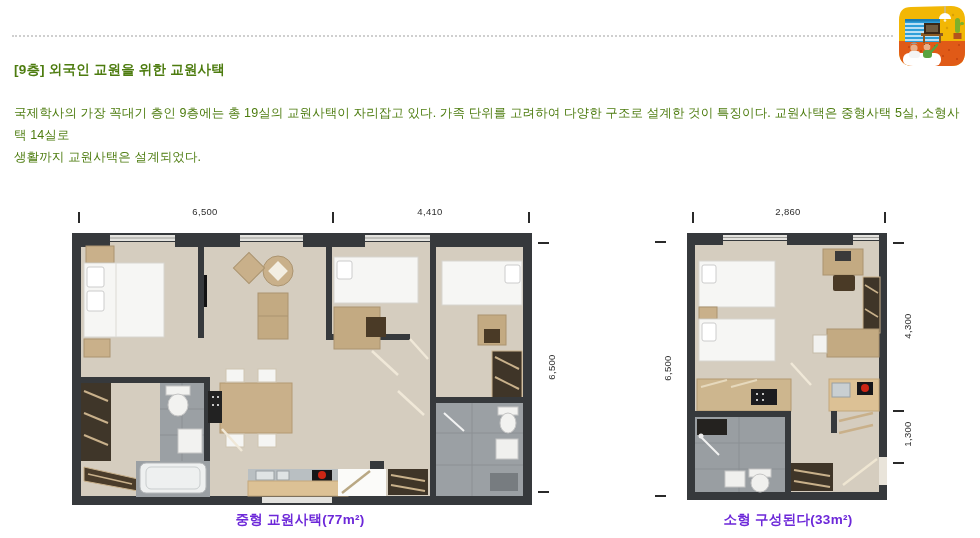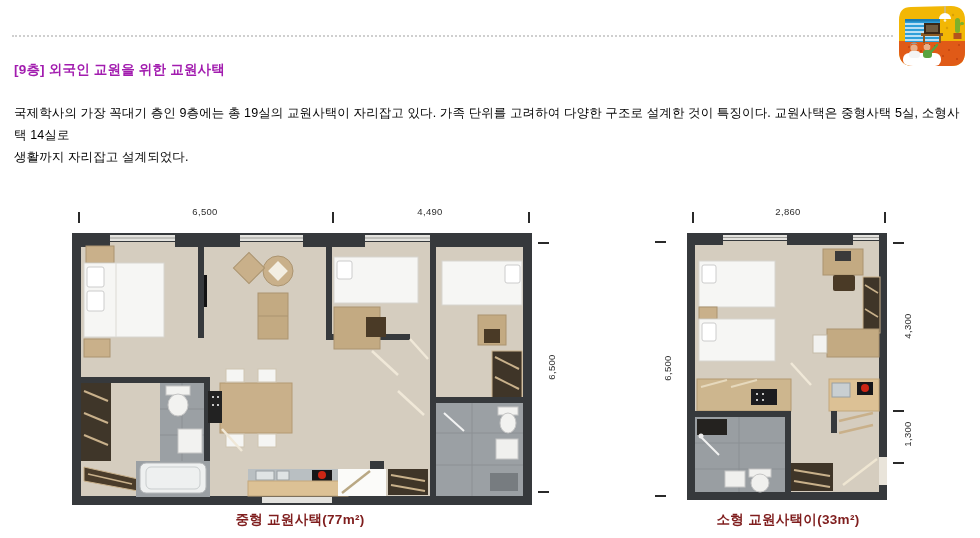--- a/index.html
+++ b/index.html
@@ -8,39 +8,39 @@
     position:relative; width:980px; height:538px; background:#ffffff;
     font-family:"Liberation Sans", sans-serif; overflow:hidden;
   }
   .divider {
     position:absolute; left:12px; top:35px; width:881px; height:0;
     border-top:2px dotted #cfcfcf;
   }
   .room-icon { position:absolute; right:13px; top:3px; width:70px; height:66px; }
   .title {
     position:absolute; left:14px; top:61px;
-    font-size:13.5px; font-weight:bold; color:#a21caf; letter-spacing:0.2px;
+    font-size:13.5px; font-weight:bold; color:#4d7c0f; letter-spacing:0.2px;
   }
   .body-text {
     position:absolute; left:14px; top:102px; width:958px;
-    font-size:12.5px; color:#000000; line-height:22px; letter-spacing:0.1px;
+    font-size:12.5px; color:#4d7c0f; line-height:22px; letter-spacing:0.1px;
   }
   .figure { position:absolute;text-decoration:underline; }
   .fig-medium { left:65px; top:205px; width:495px; height:330px; }
   .fig-small  { left:650px; top:205px; width:280px; height:330px; }
   .plan-svg { position:absolute; display:block; }
   .tick-v { position:absolute; width:2px; height:11px; background:#2a2a2a; }
   .tick-h { position:absolute; width:11px; height:2px; background:#2a2a2a; }
   .dim {
     position:absolute; font-size:9.5px; color:#2e2e2e; text-align:center;
     letter-spacing:0.3px; white-space:nowrap;
   }
   .dim-vert { width:60px; height:12px; line-height:12px; transform:rotate(-90deg); }
   .caption {
-    position:absolute; font-size:13.5px; font-weight:bold; color:#7f1d1d;
+    position:absolute; font-size:13.5px; font-weight:bold; color:#6d28d9;
     text-align:center; letter-spacing:0.3px;
   }
 </style>
 </head>
 <body>
 
 <div class="page">
 
   <div class="divider"></div>
 
@@ -98,29 +98,29 @@
         <rect x="26" y="47" width="9" height="8" rx="3" fill="#59a33f"></rect>
         <line x1="34" y1="49" x2="40" y2="42" stroke="#59a33f" stroke-width="2.4" stroke-linecap="round"></line>
       </g>
     </svg>
   </div>
 
   <h1 class="title">[9층] 외국인 교원을 위한 교원사택</h1>
 
   <div class="body-text">
     <div>국제학사의 가장 꼭대기 층인 9층에는 총 19실의 교원사택이 자리잡고 있다. 가족 단위를 고려하여 다양한 구조로 설계한 것이 특징이다. 교원사택은 중형사택 5실, 소형사택 14실로</div>
-    <div>생활까지 자리잡고 설계되었다.</div>
+    <div>생활까지 교원사택은 설계되었다.</div>
   </div>
 
   <figure class="figure fig-medium">
     <span class="tick-v" style="left:13px;top:7px"></span>
     <span class="tick-v" style="left:267px;top:7px"></span>
     <span class="tick-v" style="left:463px;top:7px"></span>
     <div class="dim" style="left:60px;top:1px;width:160px">6,500</div>
-    <div class="dim" style="left:285px;top:1px;width:160px">4,490</div>
+    <div class="dim" style="left:285px;top:1px;width:160px">4,410</div>
 
     <svg class="plan-svg" style="left:7px;top:28px" width="460" height="272" viewBox="0 0 460 272">
       <rect x="4" y="4" width="452" height="264" fill="#d5cdbf"></rect>
 
       <rect x="0" y="0" width="460" height="9" fill="#36393c"></rect>
       <rect x="0" y="263" width="460" height="9" fill="#36393c"></rect>
       <rect x="0" y="0" width="9" height="272" fill="#36393c"></rect>
       <rect x="451" y="0" width="9" height="272" fill="#36393c"></rect>
 
       <rect x="38" y="2" width="65" height="6" fill="#e3e2de"></rect>
@@ -314,16 +314,16 @@
     <span class="tick-h" style="left:5px;top:36px"></span>
     <span class="tick-h" style="left:5px;top:290px"></span>
     <div class="dim dim-vert" style="left:-12px;top:157px">6,500</div>
 
     <span class="tick-h" style="left:243px;top:37px"></span>
     <span class="tick-h" style="left:243px;top:205px"></span>
     <span class="tick-h" style="left:243px;top:257px"></span>
     <div class="dim dim-vert" style="left:228px;top:115px">4,300</div>
     <div class="dim dim-vert" style="left:228px;top:223px">1,300</div>
 
-    <figcaption class="caption" style="left:0;top:306px;width:276px">소형 교원사택이(33m²)</figcaption>
+    <figcaption class="caption" style="left:0;top:306px;width:276px">소형 구성된다(33m²)</figcaption>
   </figure>
 
 </div>
 
 </body></html>

